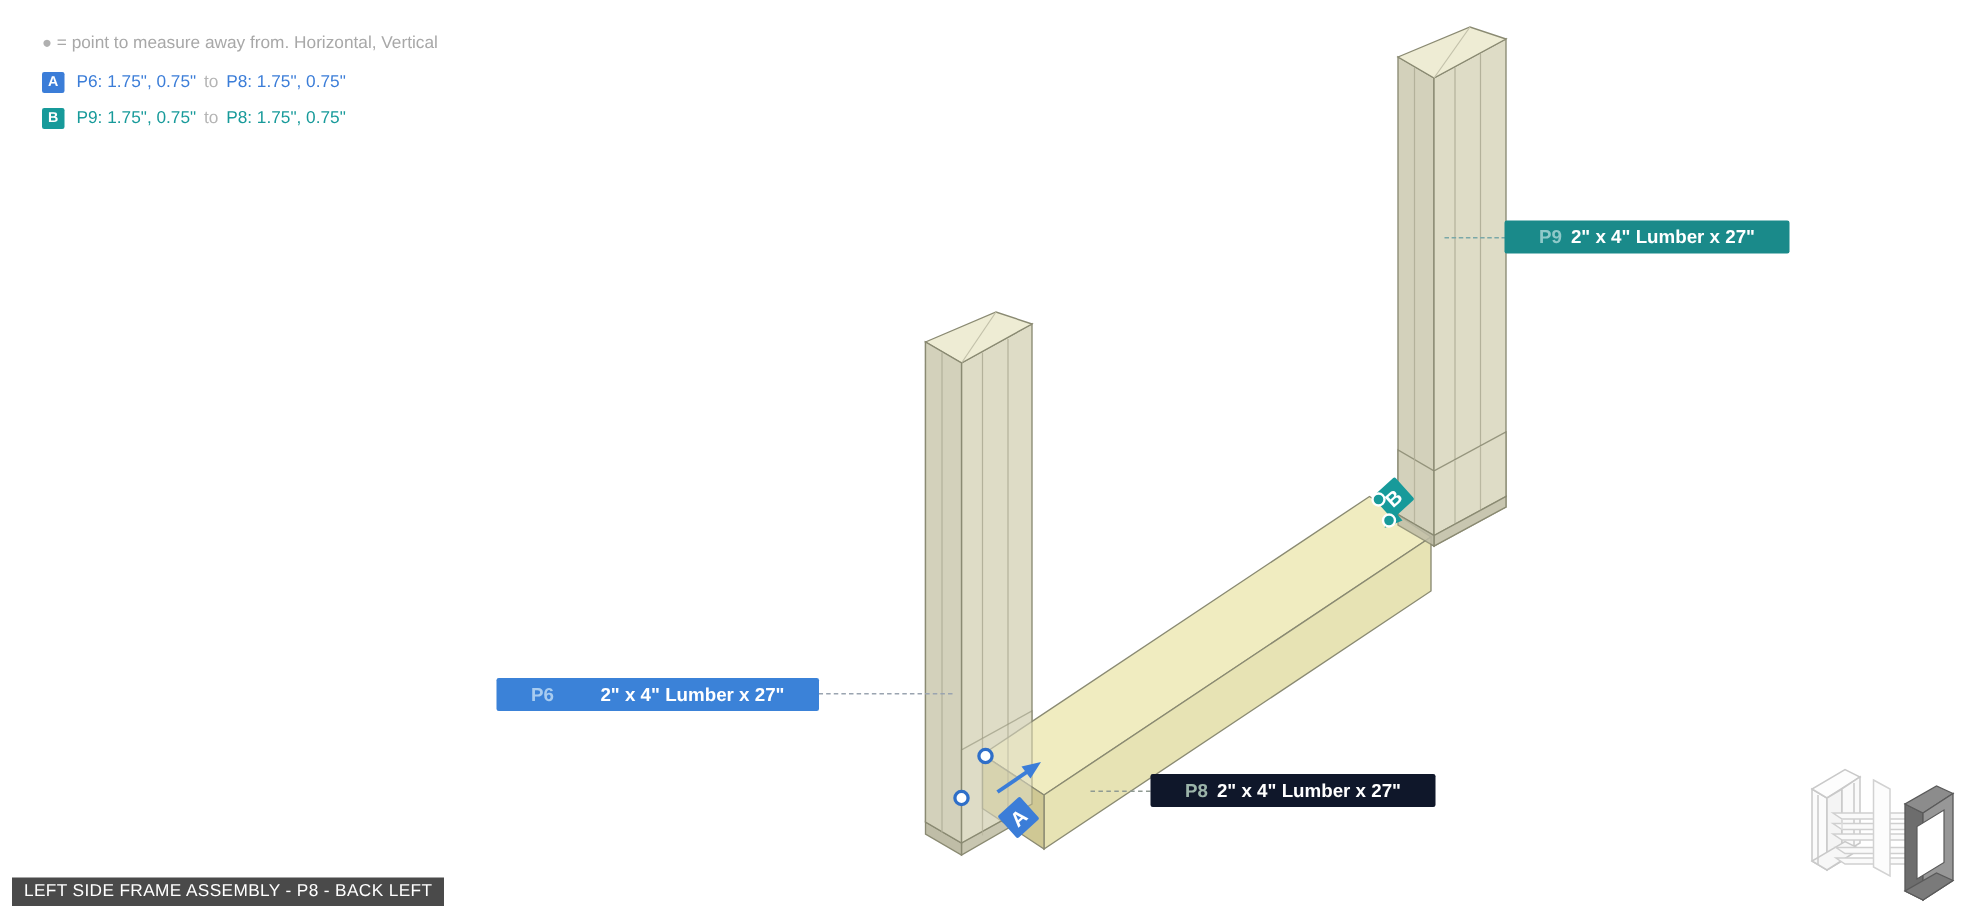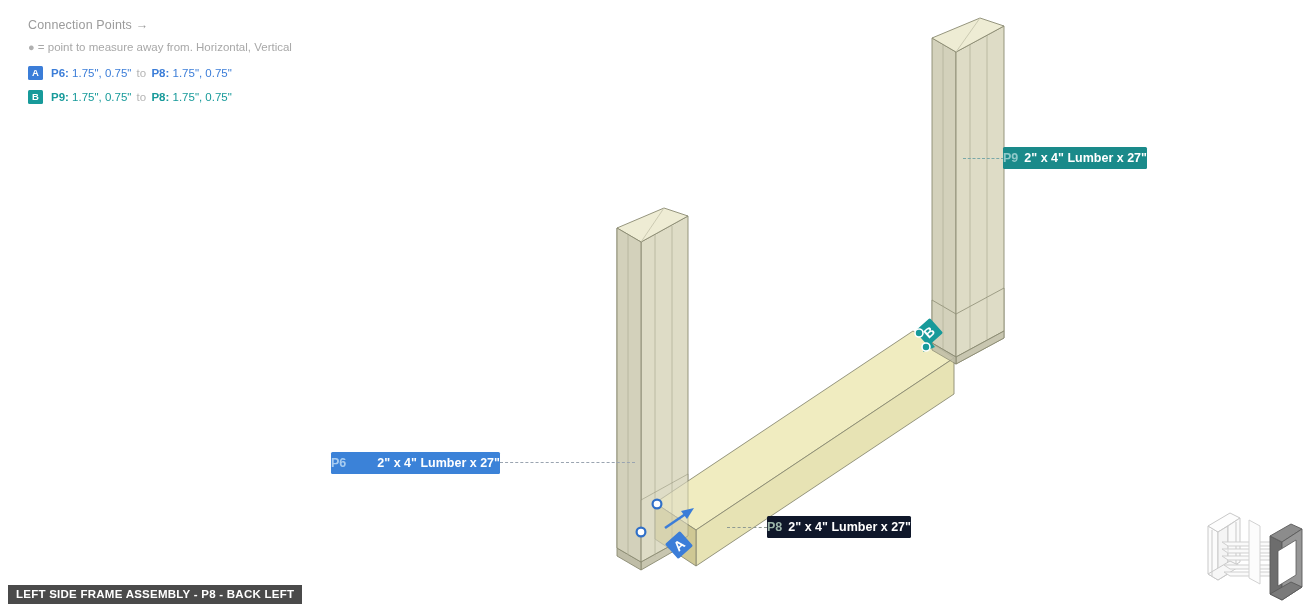--- a/index.html
+++ b/index.html
@@ -70,35 +70,35 @@
     font-weight: bold;
     line-height: 1;
     margin-right: 8px;
     flex: 0 0 auto;
   }
   .conn-text {
     font-size: 11.5px;
     line-height: 14px;
     font-weight: bold;
   }
-  .conn-text .pid { font-weight: bold; text-align: center; }
+  .conn-text .pid { font-weight: normal; text-align: center; }
   .conn-text .dims { font-weight: normal; }
   .conn-text .to {
     color: #b5b5b5;
     font-weight: normal;
     padding: 0 2px;
   }
 
   
   .callout {
     position: absolute;
     display: inline-flex;
     align-items: flex-end;
     height: 22px;
-    padding: 0 0;
+    padding: 0 23px;
     border-radius: 1.5px;
     color: #ffffff;
     font-size: 12.5px;
     font-weight: bold;
     line-height: 22px;
     white-space: nowrap;
     box-sizing: border-box;
   }
   .callout .cid {
     font-weight: bold;
@@ -124,21 +124,21 @@
   
   #statusbar {
     position: absolute;
     left: 8px;
     top: 585px;
     height: 19px;
     padding: 0 8px;
     background: #4a4a4a;
     color: #ffffff;
     font-size: 11.5px;
-    font-weight: bold;
+    font-weight: normal;
     letter-spacing: .25px;
     line-height: 19px;
     white-space: nowrap;
     text-align: center;
   }
 
   
   #thumbnail {
     position: absolute;
     right: 8px;
@@ -246,21 +246,20 @@
   <span class="cid" style="color: rgb(156, 181, 170);">P8</span>
   <span class="cdesc">2" x 4" Lumber  x 27"</span>
 </div>
 
 <div class="callout" id="callout-p9" style="background-color: rgb(26, 138, 138);">
   <span class="cid" style="color: rgb(143, 201, 201);">P9</span>
   <span class="cdesc">2" x 4" Lumber  x 27"</span>
 </div>
 
 <div id="legend">
-  <div class="legend-title">Connection Points →</div>
 
   <div class="legend-sub">
     <span class="dotglyph">●</span><span> = point to measure away from. Horizontal, Vertical</span>
   </div>
 
   <div class="conn-row">
     <span class="conn-badge" style="background-color: rgb(59, 125, 216);">A</span>
     <span class="conn-text" style="color: rgb(59, 125, 216);">
       <span class="pid">P6:</span><span class="dims"> 1.75", 0.75"</span><span class="to"> to </span><span class="pid">P8:</span><span class="dims"> 1.75", 0.75"</span>
     </span>

